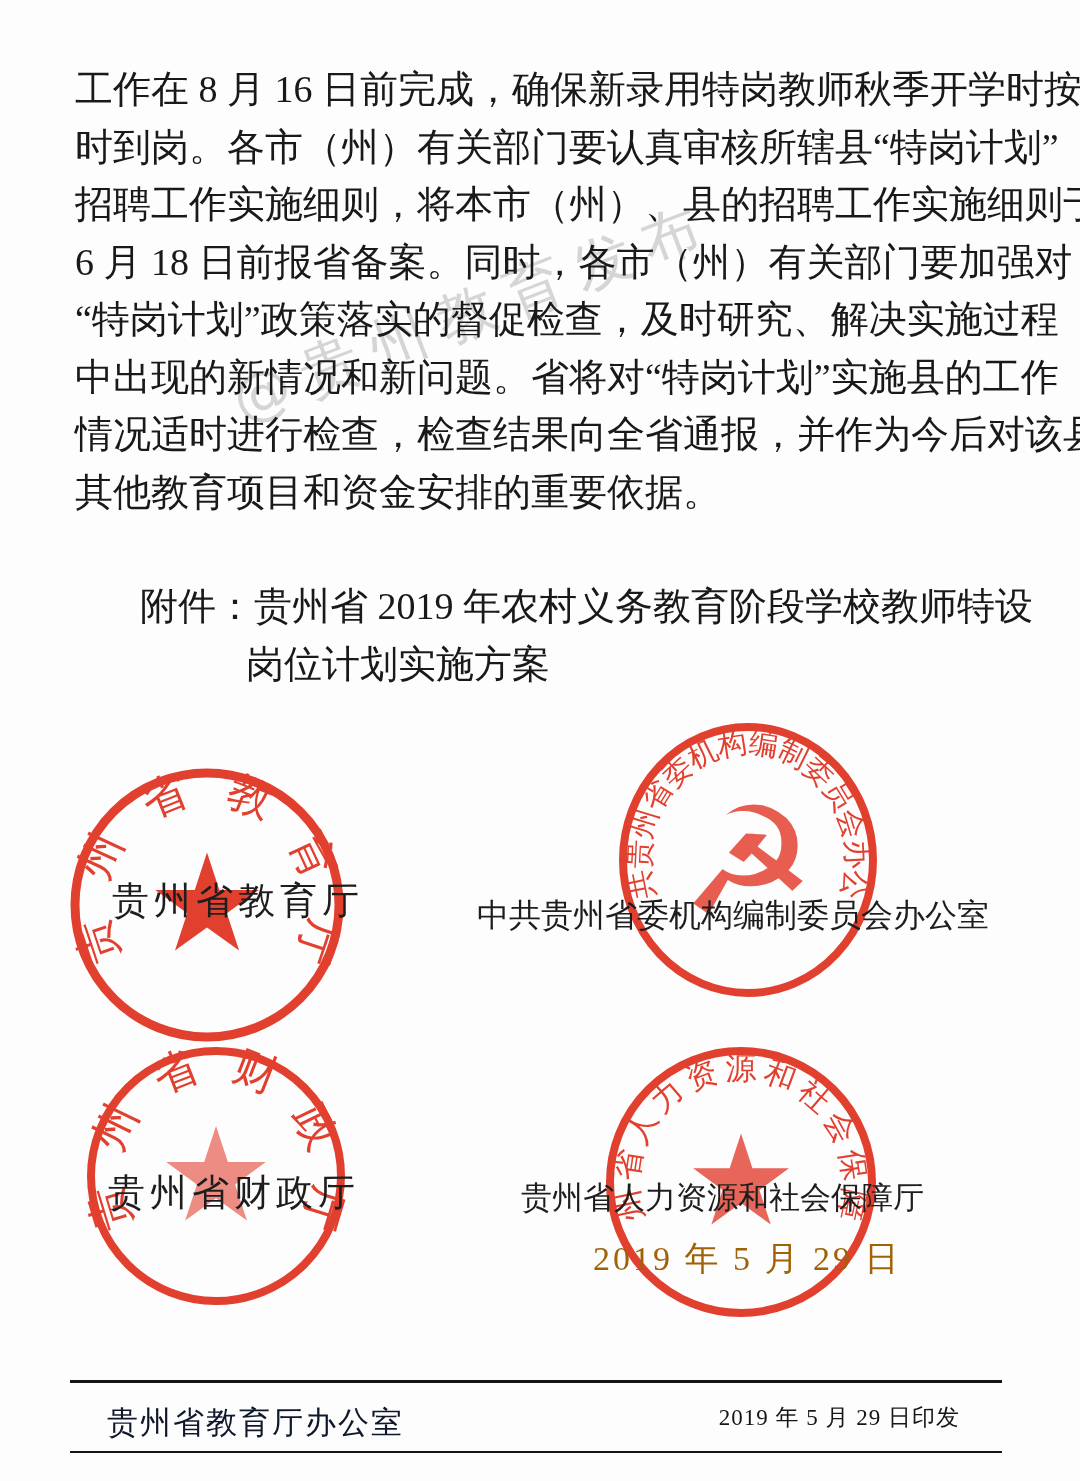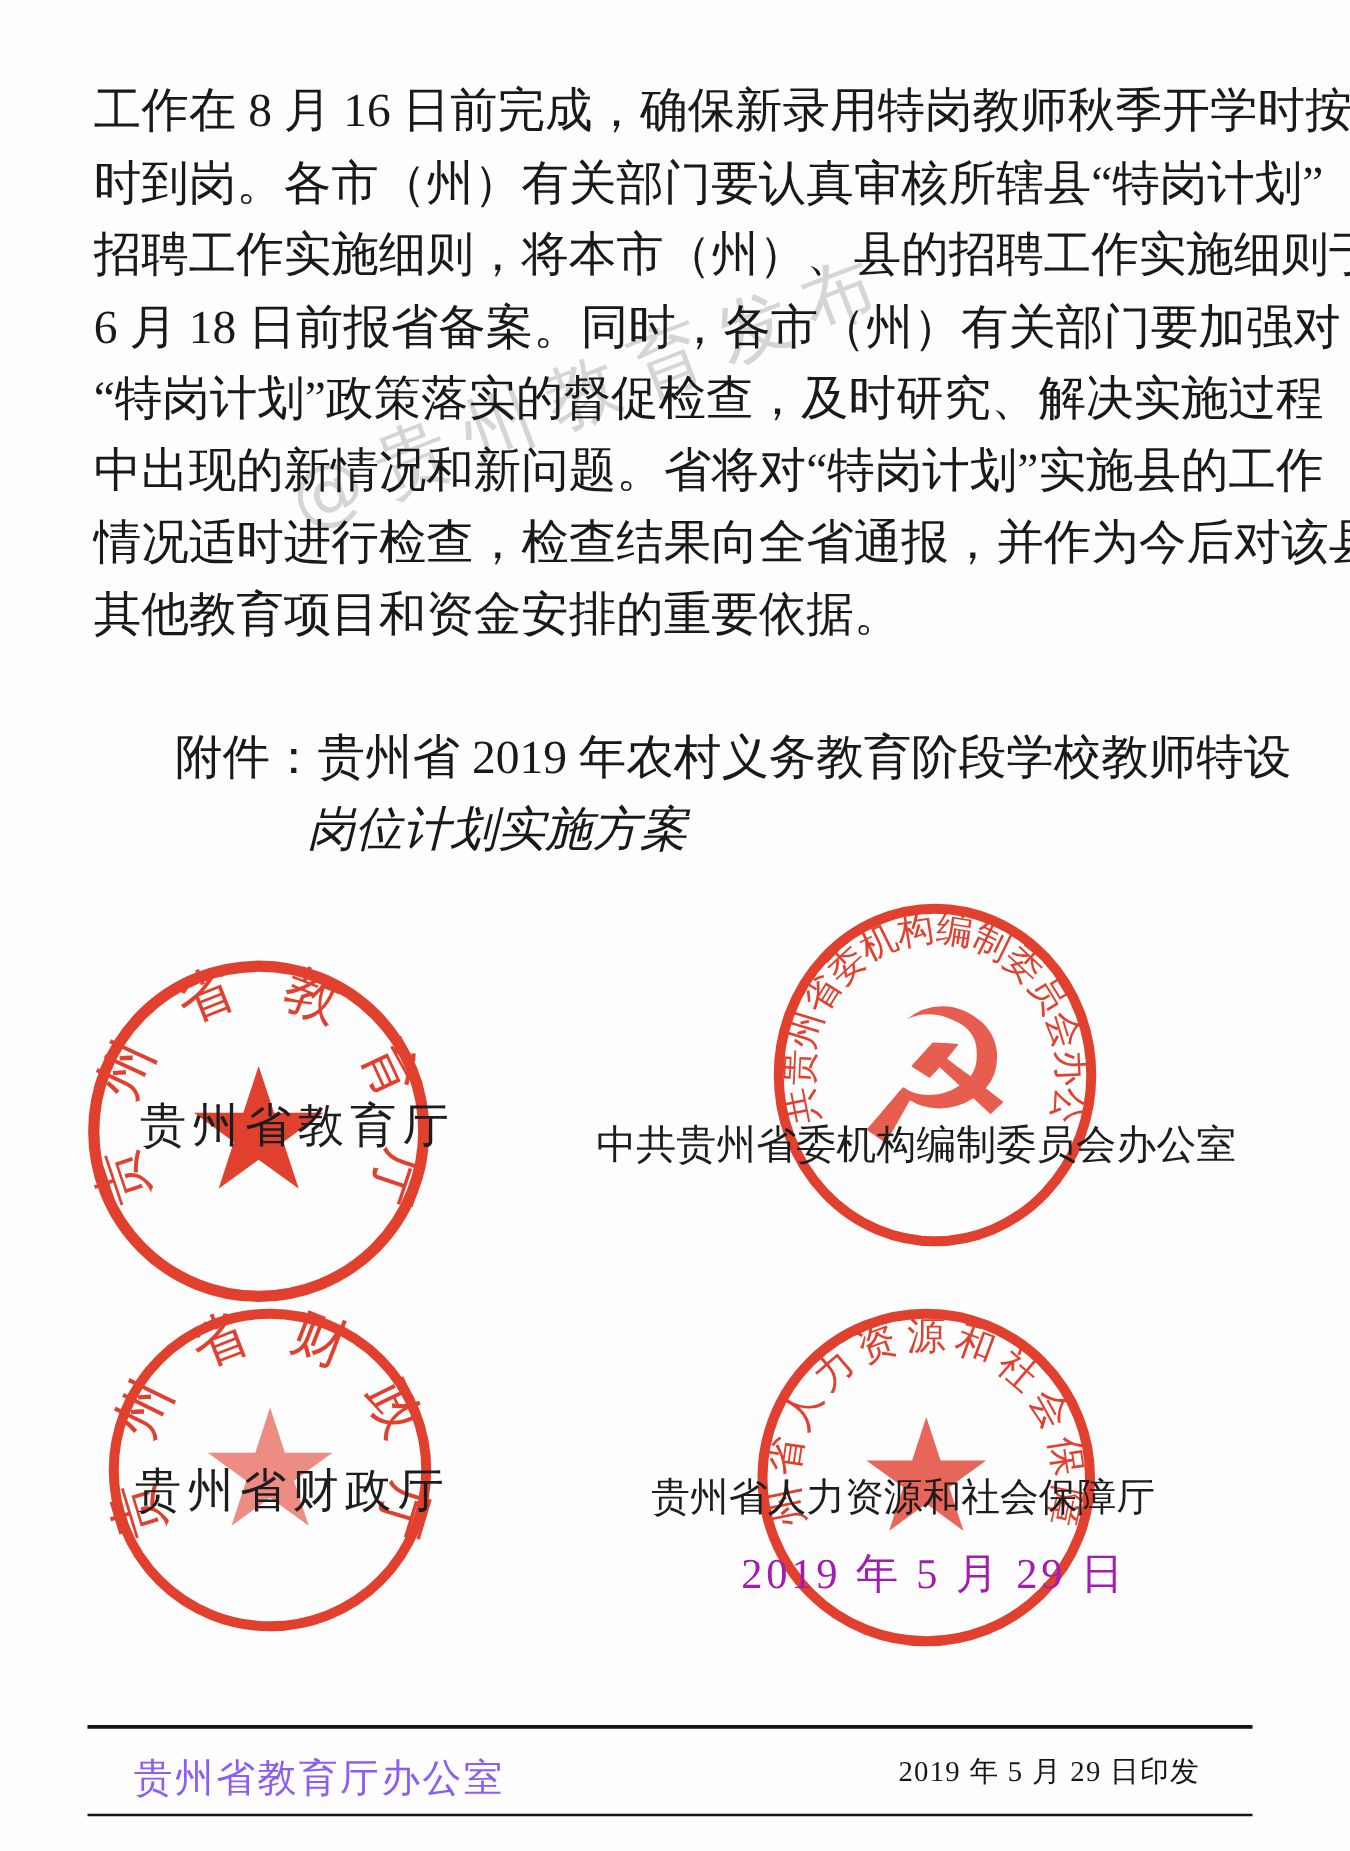--- a/index.html
+++ b/index.html
@@ -24,43 +24,43 @@
   .bline{
     height:57.5px;line-height:57.5px;font-size:38px;
     text-align:justify;text-align-last:justify;text-justify:inter-character;
     white-space:nowrap;color:#191919;
   }
   .bline.last{text-align:right;text-align-last:left;}
   
   .att-block{position:absolute;left:75px;top:578px;width:935px;z-index:2;}
   .att-line{height:57.5px;line-height:57.5px;font-size:38px;white-space:nowrap;color:#191919;}
   .att-line.l1{padding-left:65px;text-align:center;}
-  .att-line.l2{padding-left:171px;font-style:italic;}
+  .att-line.l2{padding-left:171px;}
   
   .seal{position:absolute;z-index:3;opacity:.92;}
   .seal text{font-family:"Liberation Serif","DejaVu Serif",serif;}
   
   .org-label{
     position:absolute;z-index:4;white-space:nowrap;color:#1d1d1d;
   }
   .lbl-edu{left:112px;top:876px;font-size:37px;letter-spacing:5px;}
   .lbl-bwb{left:477px;top:894px;font-size:32px;letter-spacing:0px;}
   .lbl-fin{left:108px;top:1168px;font-size:37px;letter-spacing:5px;}
   .lbl-hr {left:521px;top:1177px;font-size:31px;letter-spacing:0px;}
   .sig-date{
     position:absolute;left:593px;top:1236px;z-index:4;
-    font-size:34px;letter-spacing:3px;color:#a21caf;white-space:nowrap;
+    font-size:34px;letter-spacing:3px;color:#a16207;white-space:nowrap;
   }
   
   .rule{position:absolute;left:70px;width:932px;background:#141414;z-index:2;}
   .rule.top{top:1380px;height:3px;}
   .rule.bottom{top:1451px;height:2px;}
   .footer-left{
     position:absolute;left:107px;top:1402px;z-index:2;
-    font-size:31px;letter-spacing:2px;white-space:nowrap;color:#8b5cf6;
+    font-size:31px;letter-spacing:2px;white-space:nowrap;color:#0f172a;
   }
   .footer-right{
     position:absolute;right:120px;top:1402px;z-index:2;
     font-size:23px;letter-spacing:1px;white-space:nowrap;color:#161616;
   }
 </style>
 </head>
 <body>
 
 <div class="page">

